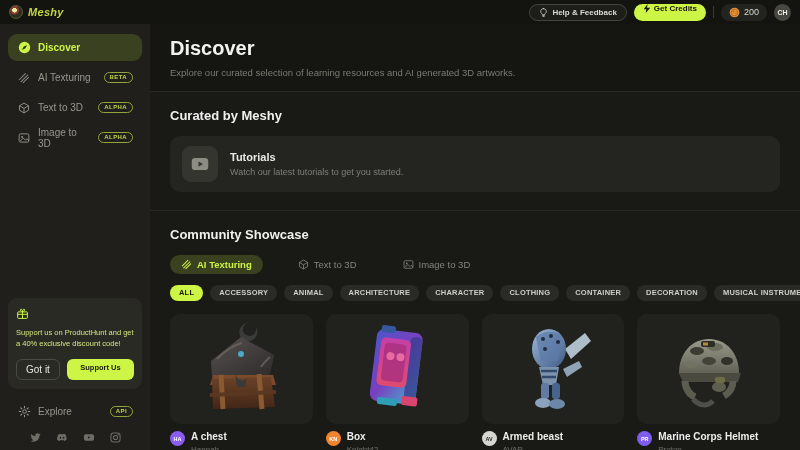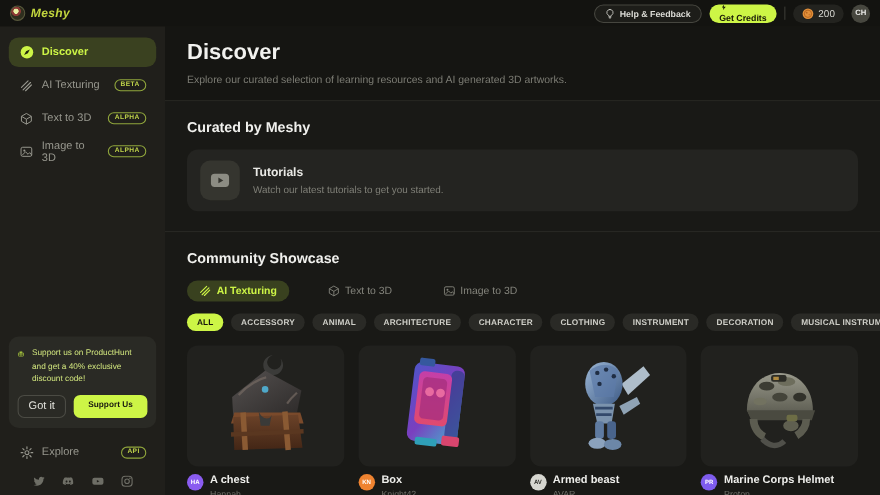--- a/index.html
+++ b/index.html
@@ -11,40 +11,40 @@
   .topbar{height:24px;display:flex;align-items:center;padding:0 9px;background:#131310;}
   .brand{display:flex;align-items:center;gap:5px;}
   .logo{width:14px;height:14px;border-radius:50%;
     background:radial-gradient(circle at 38% 35%,#e9f2a4 0 20%,#8a3a34 24% 38%,#2e2e1e 44% 100%);
     border:1px solid #59593c;}
   .brand-name{color:#c2d63e;font-size:11px;font-weight:bold;font-style:italic;letter-spacing:.3px;}
   .topbar-right{margin-left:auto;display:flex;align-items:center;gap:7px;}
   .btn-help{display:flex;align-items:center;gap:4px;height:17px;padding:0 9px;border:1px solid #46463f;
     border-radius:999px;background:#1d1d19;color:#dcdcd6;font-size:8px;font-weight:bold;}
   .btn-credits{display:flex;gap:3px;height:17px;padding:0 9px;border-radius:999px;
-    background:var(--accent);color:#181808;font-size:8px;font-weight:bold;flex-direction:column;}
+    background:var(--accent);color:#181808;font-size:8px;font-weight:bold;}
   .tb-divider{width:1px;height:12px;background:#3b3b35;}
   .credits-pill{display:flex;align-items:center;gap:4px;height:17px;padding:0 8px;border-radius:999px;
     background:#23231f;color:#d9d9d3;font-size:9px;text-align:right;}
   .avatar-top{width:17px;height:17px;border-radius:50%;background:#47473f;color:#ececea;font-size:7px;
     display:flex;align-items:center;justify-content:center;font-weight:bold;}
 
   
   .shell{display:flex;height:426px;}
   .sidebar{width:150px;flex:none;background:#201f1b;display:flex;flex-direction:column;
     padding:10px 8px 4px;}
   .nav-item{display:flex;align-items:center;gap:7px;height:27px;padding:0 9px;border-radius:9px;
     color:#97978e;font-size:10px;margin-bottom:3px;}
   .nav-item.active{background:#3a4120;color:var(--accent);font-weight:bold;}
   .nav-icon{width:14px;height:14px;flex:none;display:flex;align-items:center;justify-content:center;}
   .badge{margin-left:auto;border:1px solid #90a63c;color:#c1d54b;font-size:6px;font-weight:bold;
     padding:1px 5px 2px;border-radius:999px;letter-spacing:.4px;}
   .sidebar-spacer{flex:1;}
   .promo{background:#2a2a25;border-radius:9px;padding:9px 8px;margin:0 0 8px;}
-  .promo-row{display:flex;gap:7px;align-items:flex-start;}
+  .promo-row{display:flex;gap:7px;align-items:flex-start;flex-direction:column;}
   .promo-text{color:#d2e67e;font-size:7.5px;line-height:1.55;}
   .promo-buttons{display:flex;gap:7px;margin-top:9px;}
   .btn-gotit{flex:none;padding:4px 9px;border:1px solid #4b4b44;border-radius:6px;color:#e4e4de;
     font-size:10px;font-weight:normal;background:transparent;}
   .btn-support{flex:1;padding:4px 9px;border-radius:6px;background:var(--accent);color:#181810;
     font-size:7.5px;font-weight:bold;text-align:center;}
   .settings-row{display:flex;align-items:center;gap:7px;padding:7px 9px;color:#97978e;font-size:10px;}
   .social-row{display:flex;justify-content:center;gap:15px;padding:7px 0 3px;}
   .social-icon{display:flex;}
 
@@ -267,21 +267,21 @@
         </div>
       </div>
 
       <div class="chips">
         <span class="chip active">ALL</span>
         <span class="chip">ACCESSORY</span>
         <span class="chip">ANIMAL</span>
         <span class="chip">ARCHITECTURE</span>
         <span class="chip">CHARACTER</span>
         <span class="chip">CLOTHING</span>
-        <span class="chip">INSTRUMENT</span>
+        <span class="chip">CONTAINER</span>
         <span class="chip">DECORATION</span>
         <span class="chip">MUSICAL INSTRUMENT</span>
 
       </div>
 
       <div class="grid">
 
         <div class="art-card">
           <div class="art-img">
             <svg width="100" height="104" viewBox="0 0 100 104">

